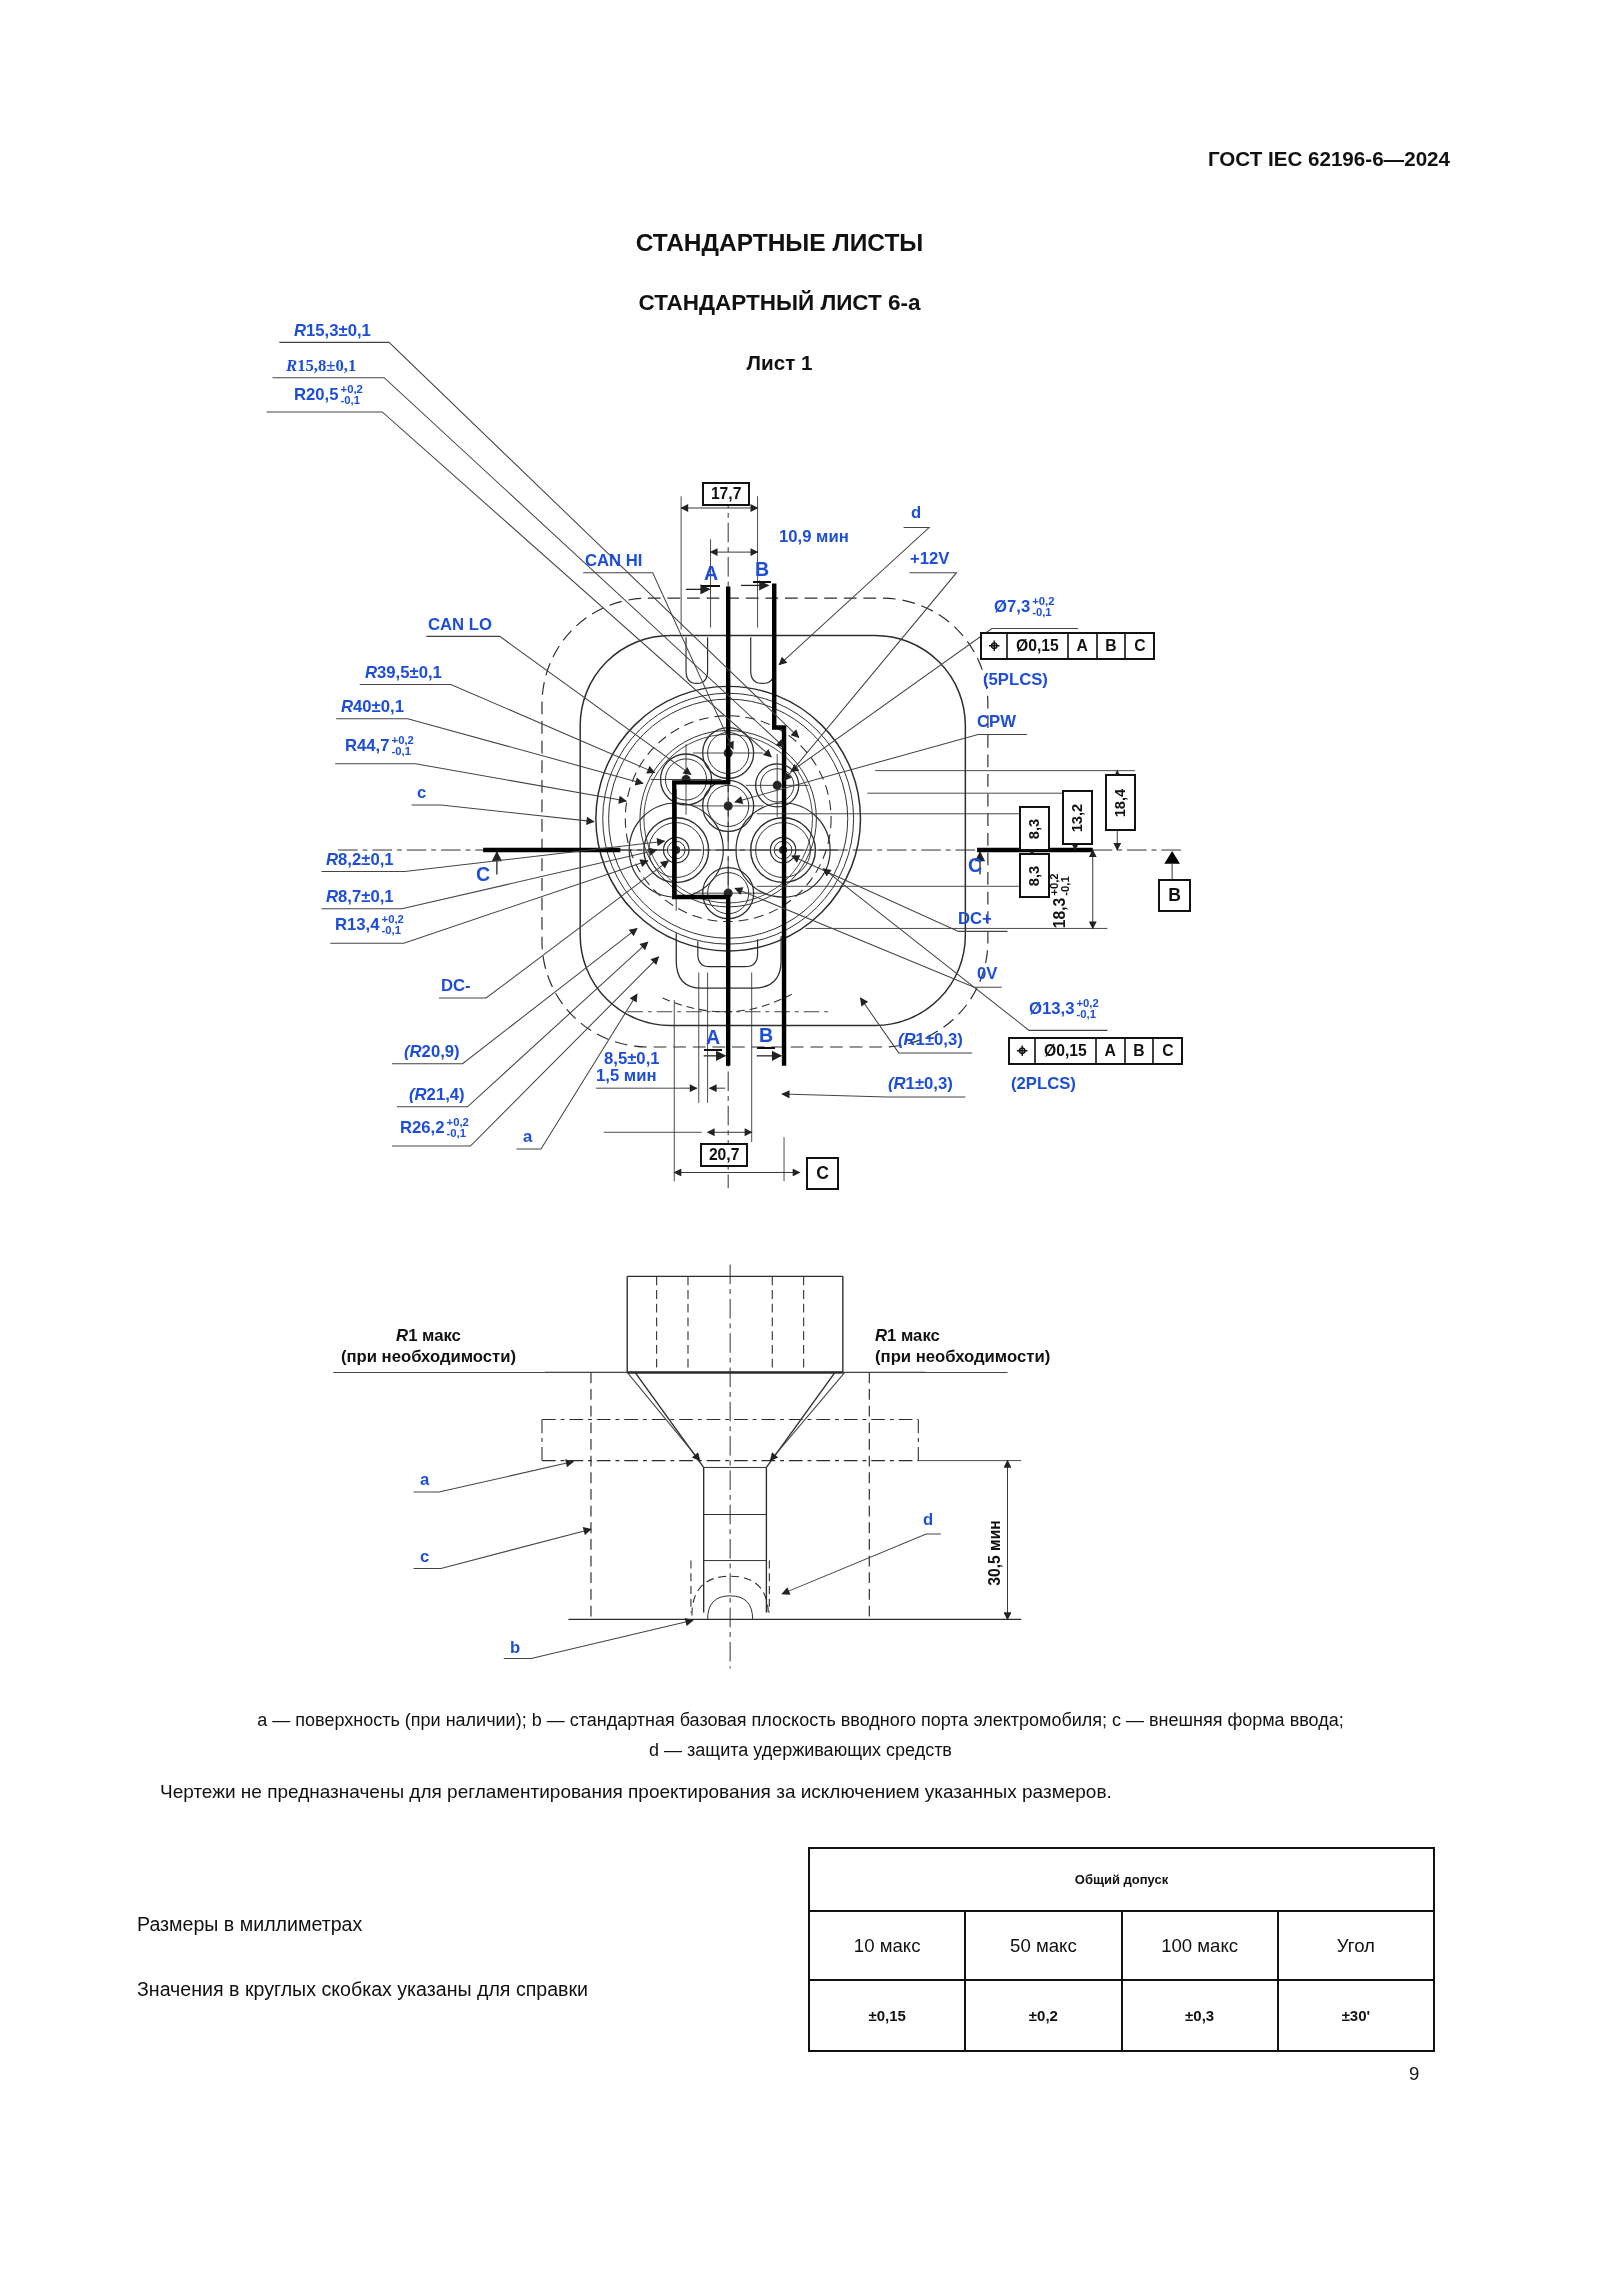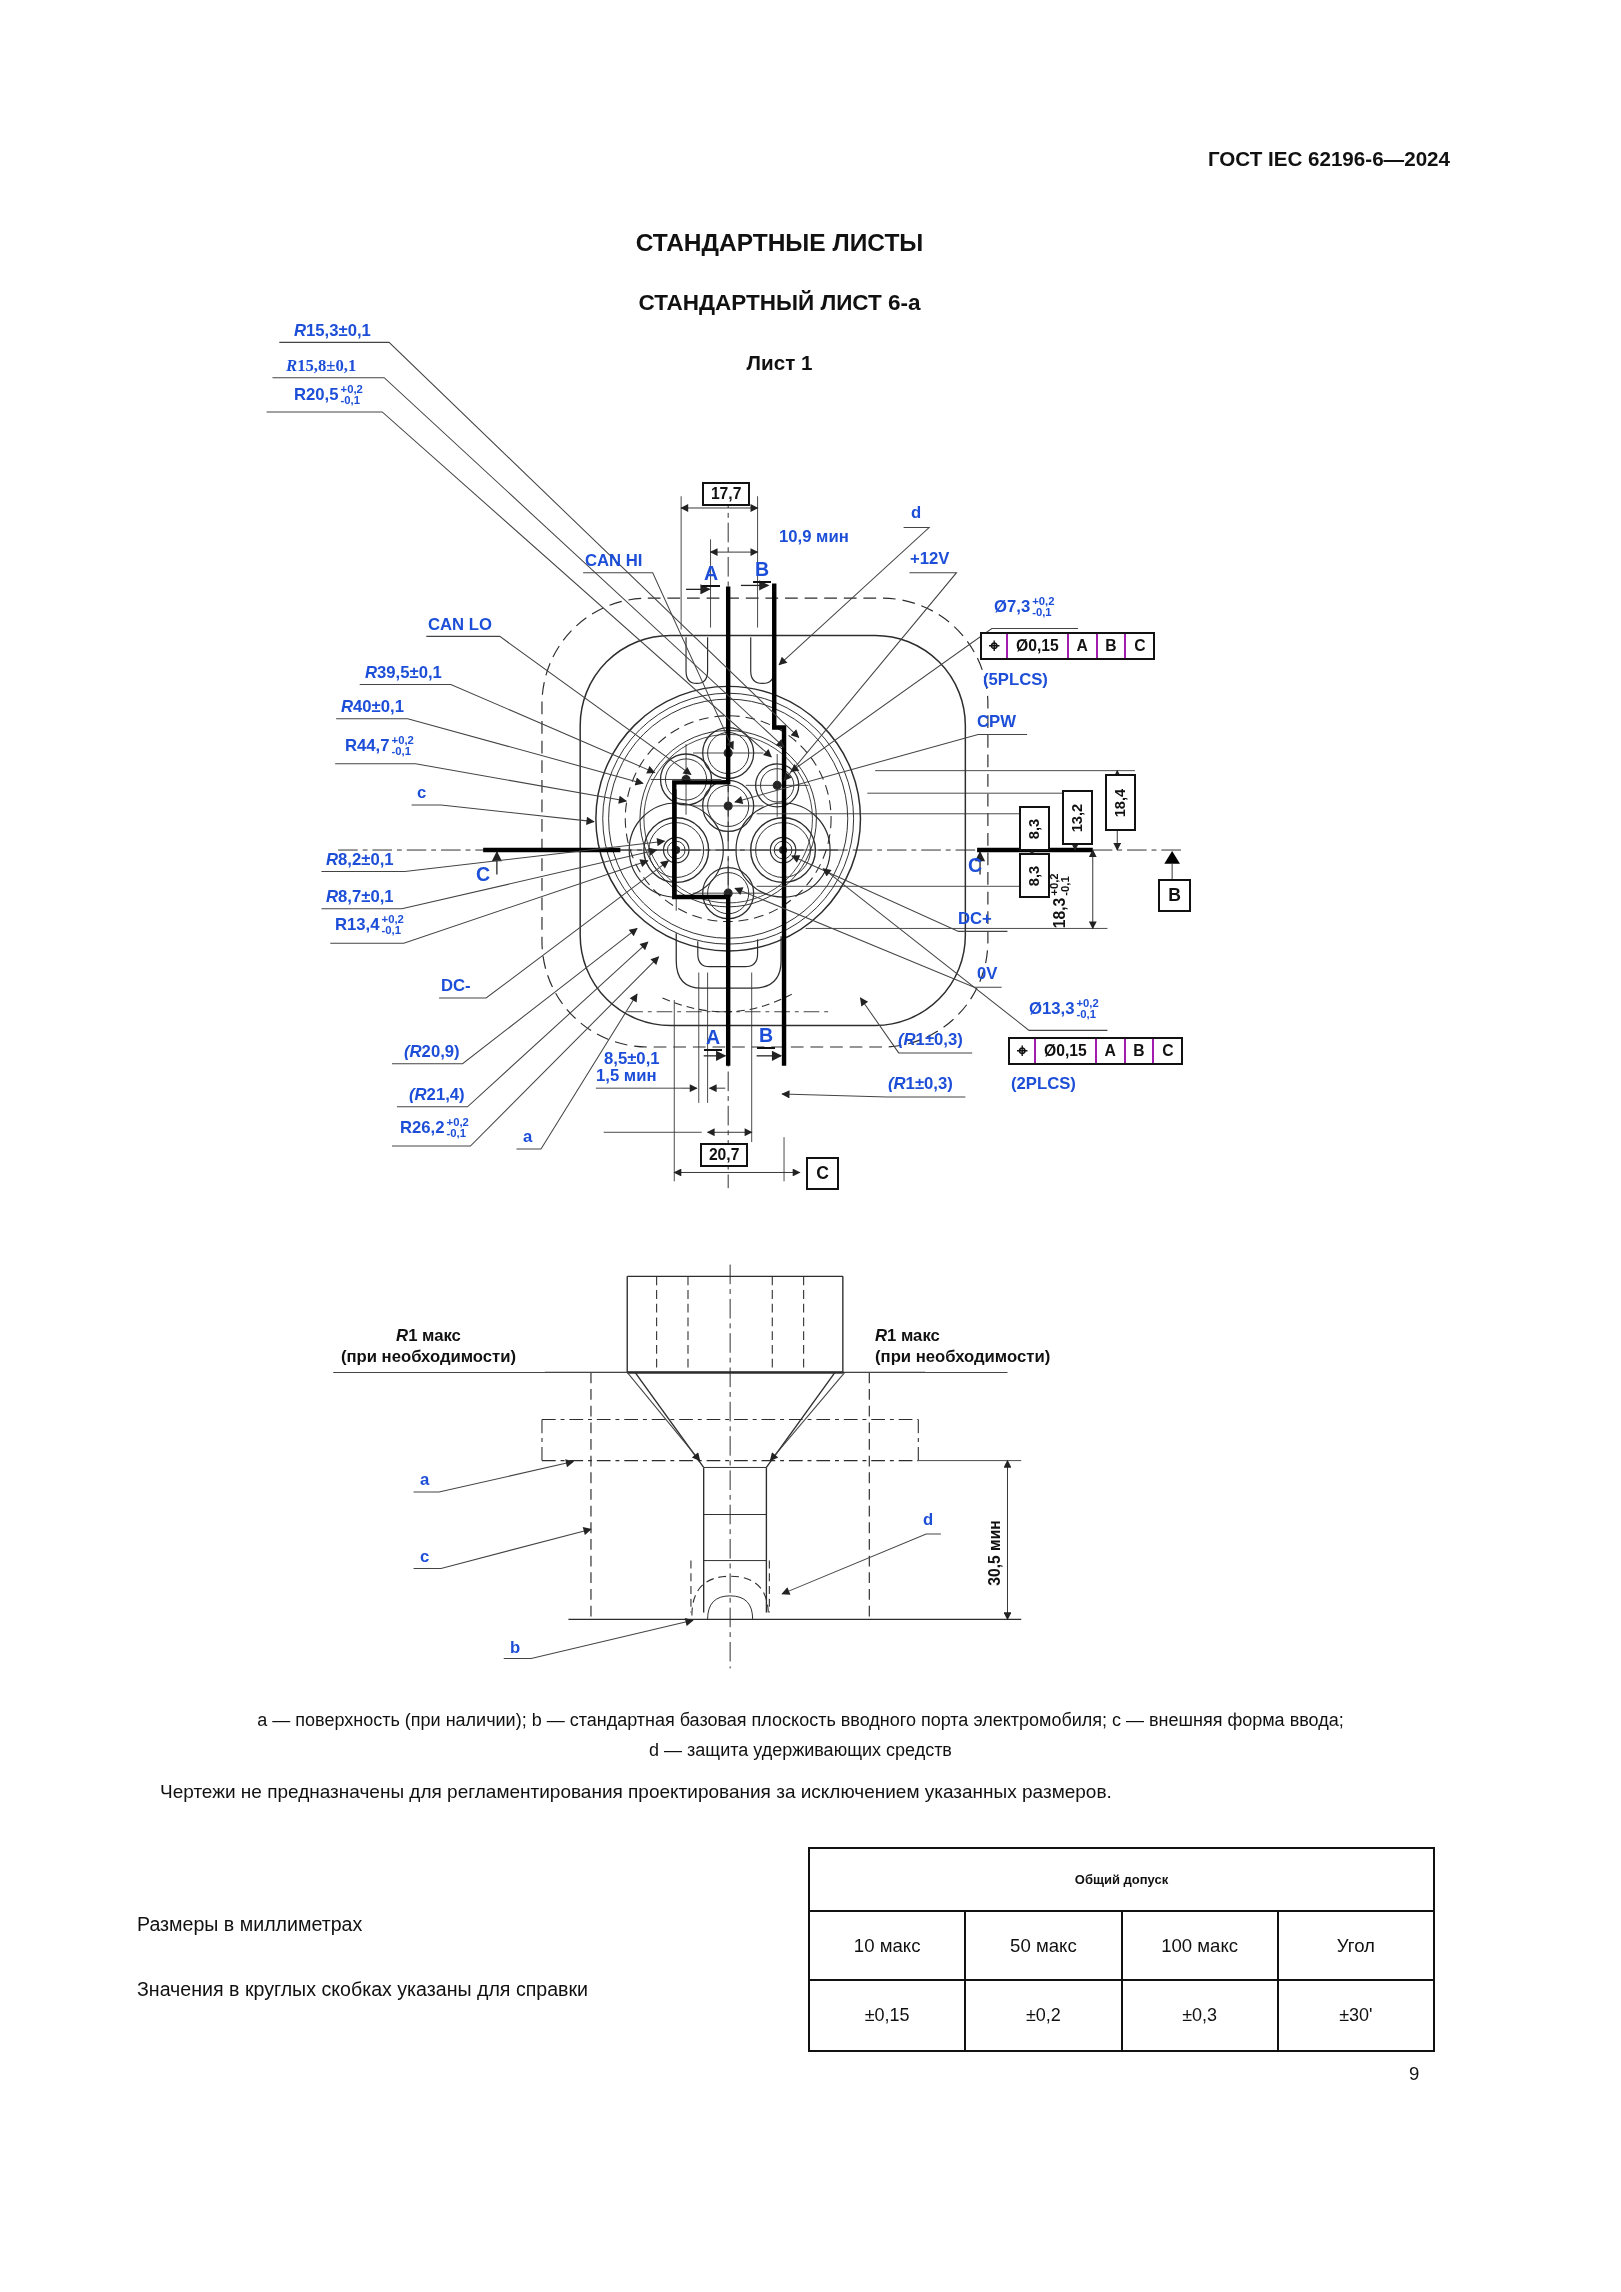--- a/index.html
+++ b/index.html
@@ -11,32 +11,32 @@
   .sec{font-size:19.6px;font-weight:bold;border-bottom:2.5px solid #111;padding:0 2px;line-height:21.6px;}
   .secn{font-size:19.6px;font-weight:bold;line-height:21.6px;}
   .stack{display:inline-flex;align-items:center;}
   .tolcol{display:inline-flex;flex-direction:column;margin-left:2px;font-size:11.3px;line-height:10.8px;font-weight:bold;}
   .boxdim{position:absolute;border:2px solid #111;padding:1px 6.9px;font-size:15.7px;font-weight:bold;background:#fff;z-index:3;}
   .vdim{position:absolute;border:2px solid #111;display:flex;align-items:center;justify-content:center;background:#fff;z-index:3;}
   .vdim span{transform:rotate(-90deg);font-size:14.7px;font-weight:bold;white-space:nowrap;}
   .vfree{position:absolute;display:flex;align-items:center;justify-content:center;z-index:3;}
   .vfree .rot{transform:rotate(-90deg);white-space:nowrap;display:inline-flex;align-items:center;font-size:15.7px;font-weight:bold;}
   .fcf{position:absolute;display:inline-flex;border:2px solid #111;background:#fff;z-index:3;}
-  .fc{border-left:2px solid #a21caf;padding:2.9px 7.8px;font-size:15.7px;font-weight:bold;display:flex;align-items:center;justify-content:center;}
+  .fc{border-left:2px solid #404040;padding:2.9px 7.8px;font-size:15.7px;font-weight:bold;display:flex;align-items:center;justify-content:center;}
   .fc:first-child{border-left:none;font-size:18.6px;padding:1px 6.9px;}
   .dat{position:absolute;width:29px;height:29px;border:2px solid #111;display:flex;align-items:center;justify-content:center;font-size:17.6px;font-weight:bold;background:#fff;z-index:3;}
   .hdr{position:absolute;font-weight:bold;z-index:3;}
   .ctr{position:absolute;left:59px;width:1441px;text-align:center;font-weight:bold;z-index:3;}
   .note{position:absolute;font-weight:normal;z-index:3;}
   .r1lab{position:absolute;font-size:16.7px;font-weight:bold;line-height:20.6px;z-index:3;}
   #tol-table{position:absolute;left:808px;top:1847px;width:627px;border-collapse:collapse;z-index:3;}
   #tol-table td,#tol-table th{border:2px solid #111;text-align:center;font-family:inherit;}
   #tol-table .tt-title{font-size:13px;font-weight:bold;height:59px;}
   #tol-table .tt-col{font-size:18.6px;font-weight:normal;height:65px;width:25%;}
-  #tol-table .tt-val{font-size:18px;font-weight:normal;height:67px;border-radius:21px;}
+  #tol-table .tt-val{font-size:15px;font-weight:bold;height:67px;border-radius:21px;}
 </style>
 </head>
 <body>
 
 <div id="page">
 
   <svg id="draw-svg" width="1621" height="2293" viewBox="0 0 1654 2339">
     <defs>
       <marker id="ar" viewBox="0 0 10 10" refX="9" refY="5" markerWidth="10" markerHeight="8" orient="auto-start-reverse">
           <path d="M0,0L10,5L0,10z" fill="#222"></path>

